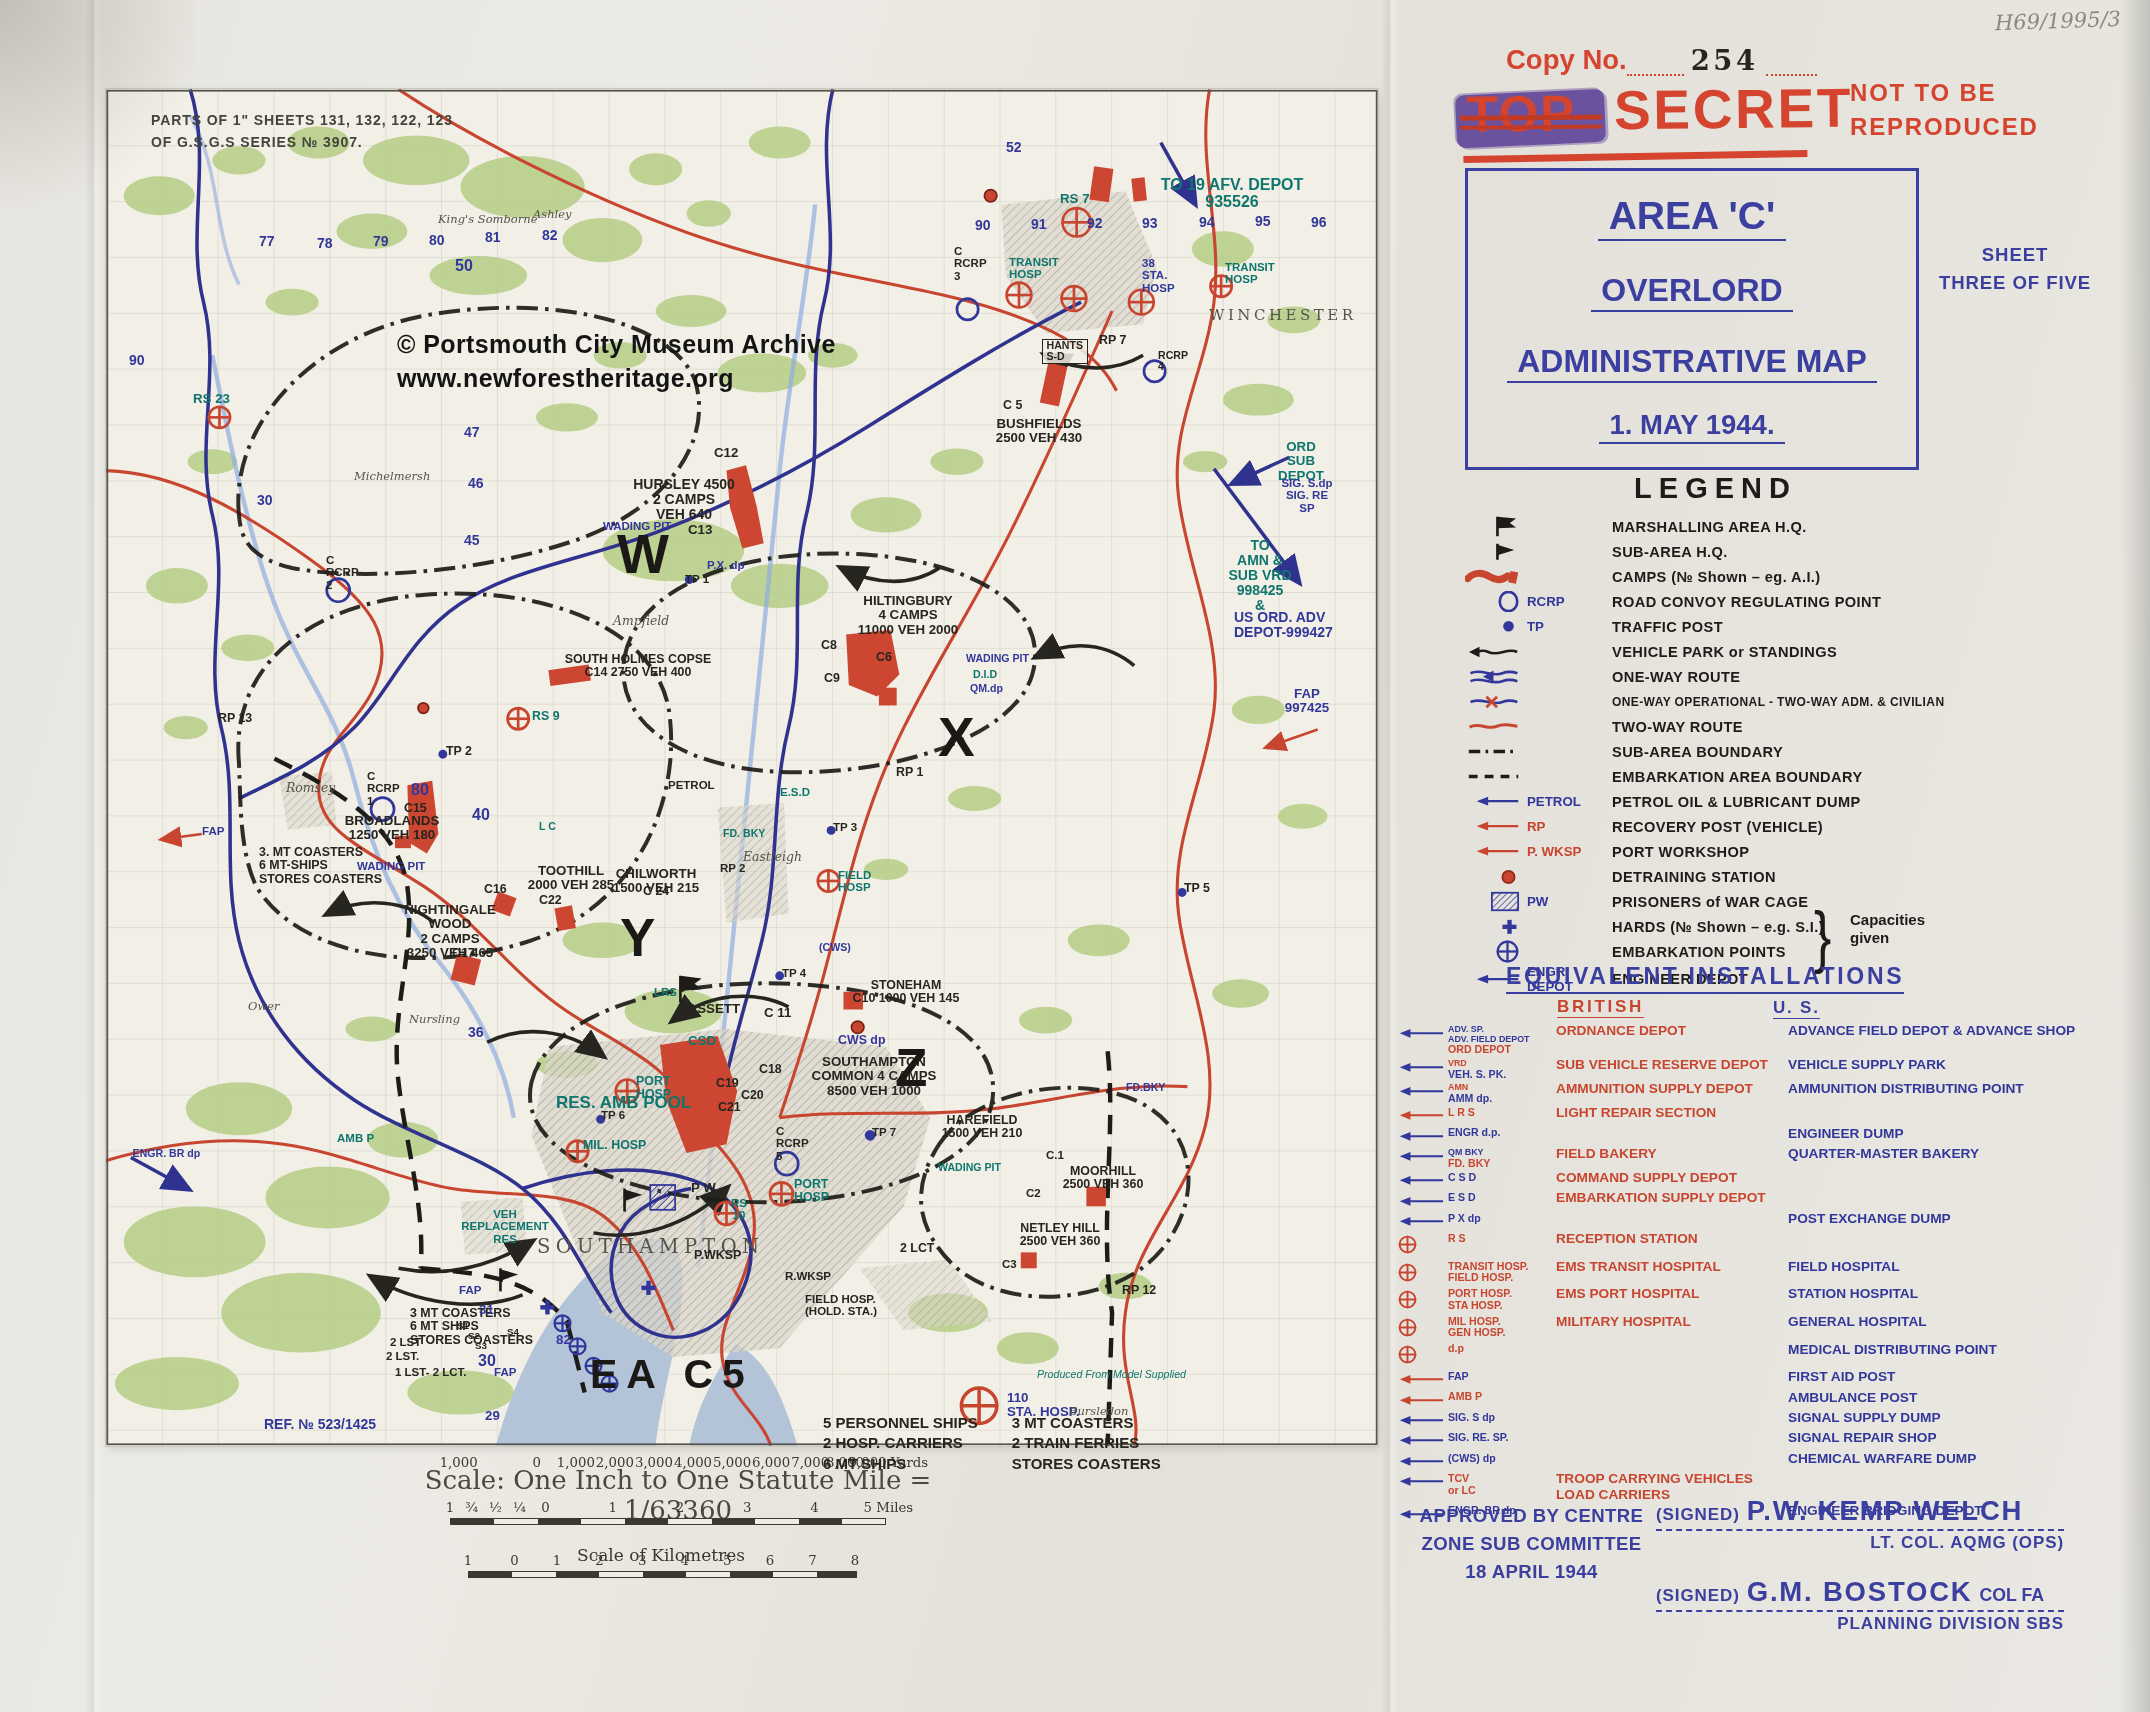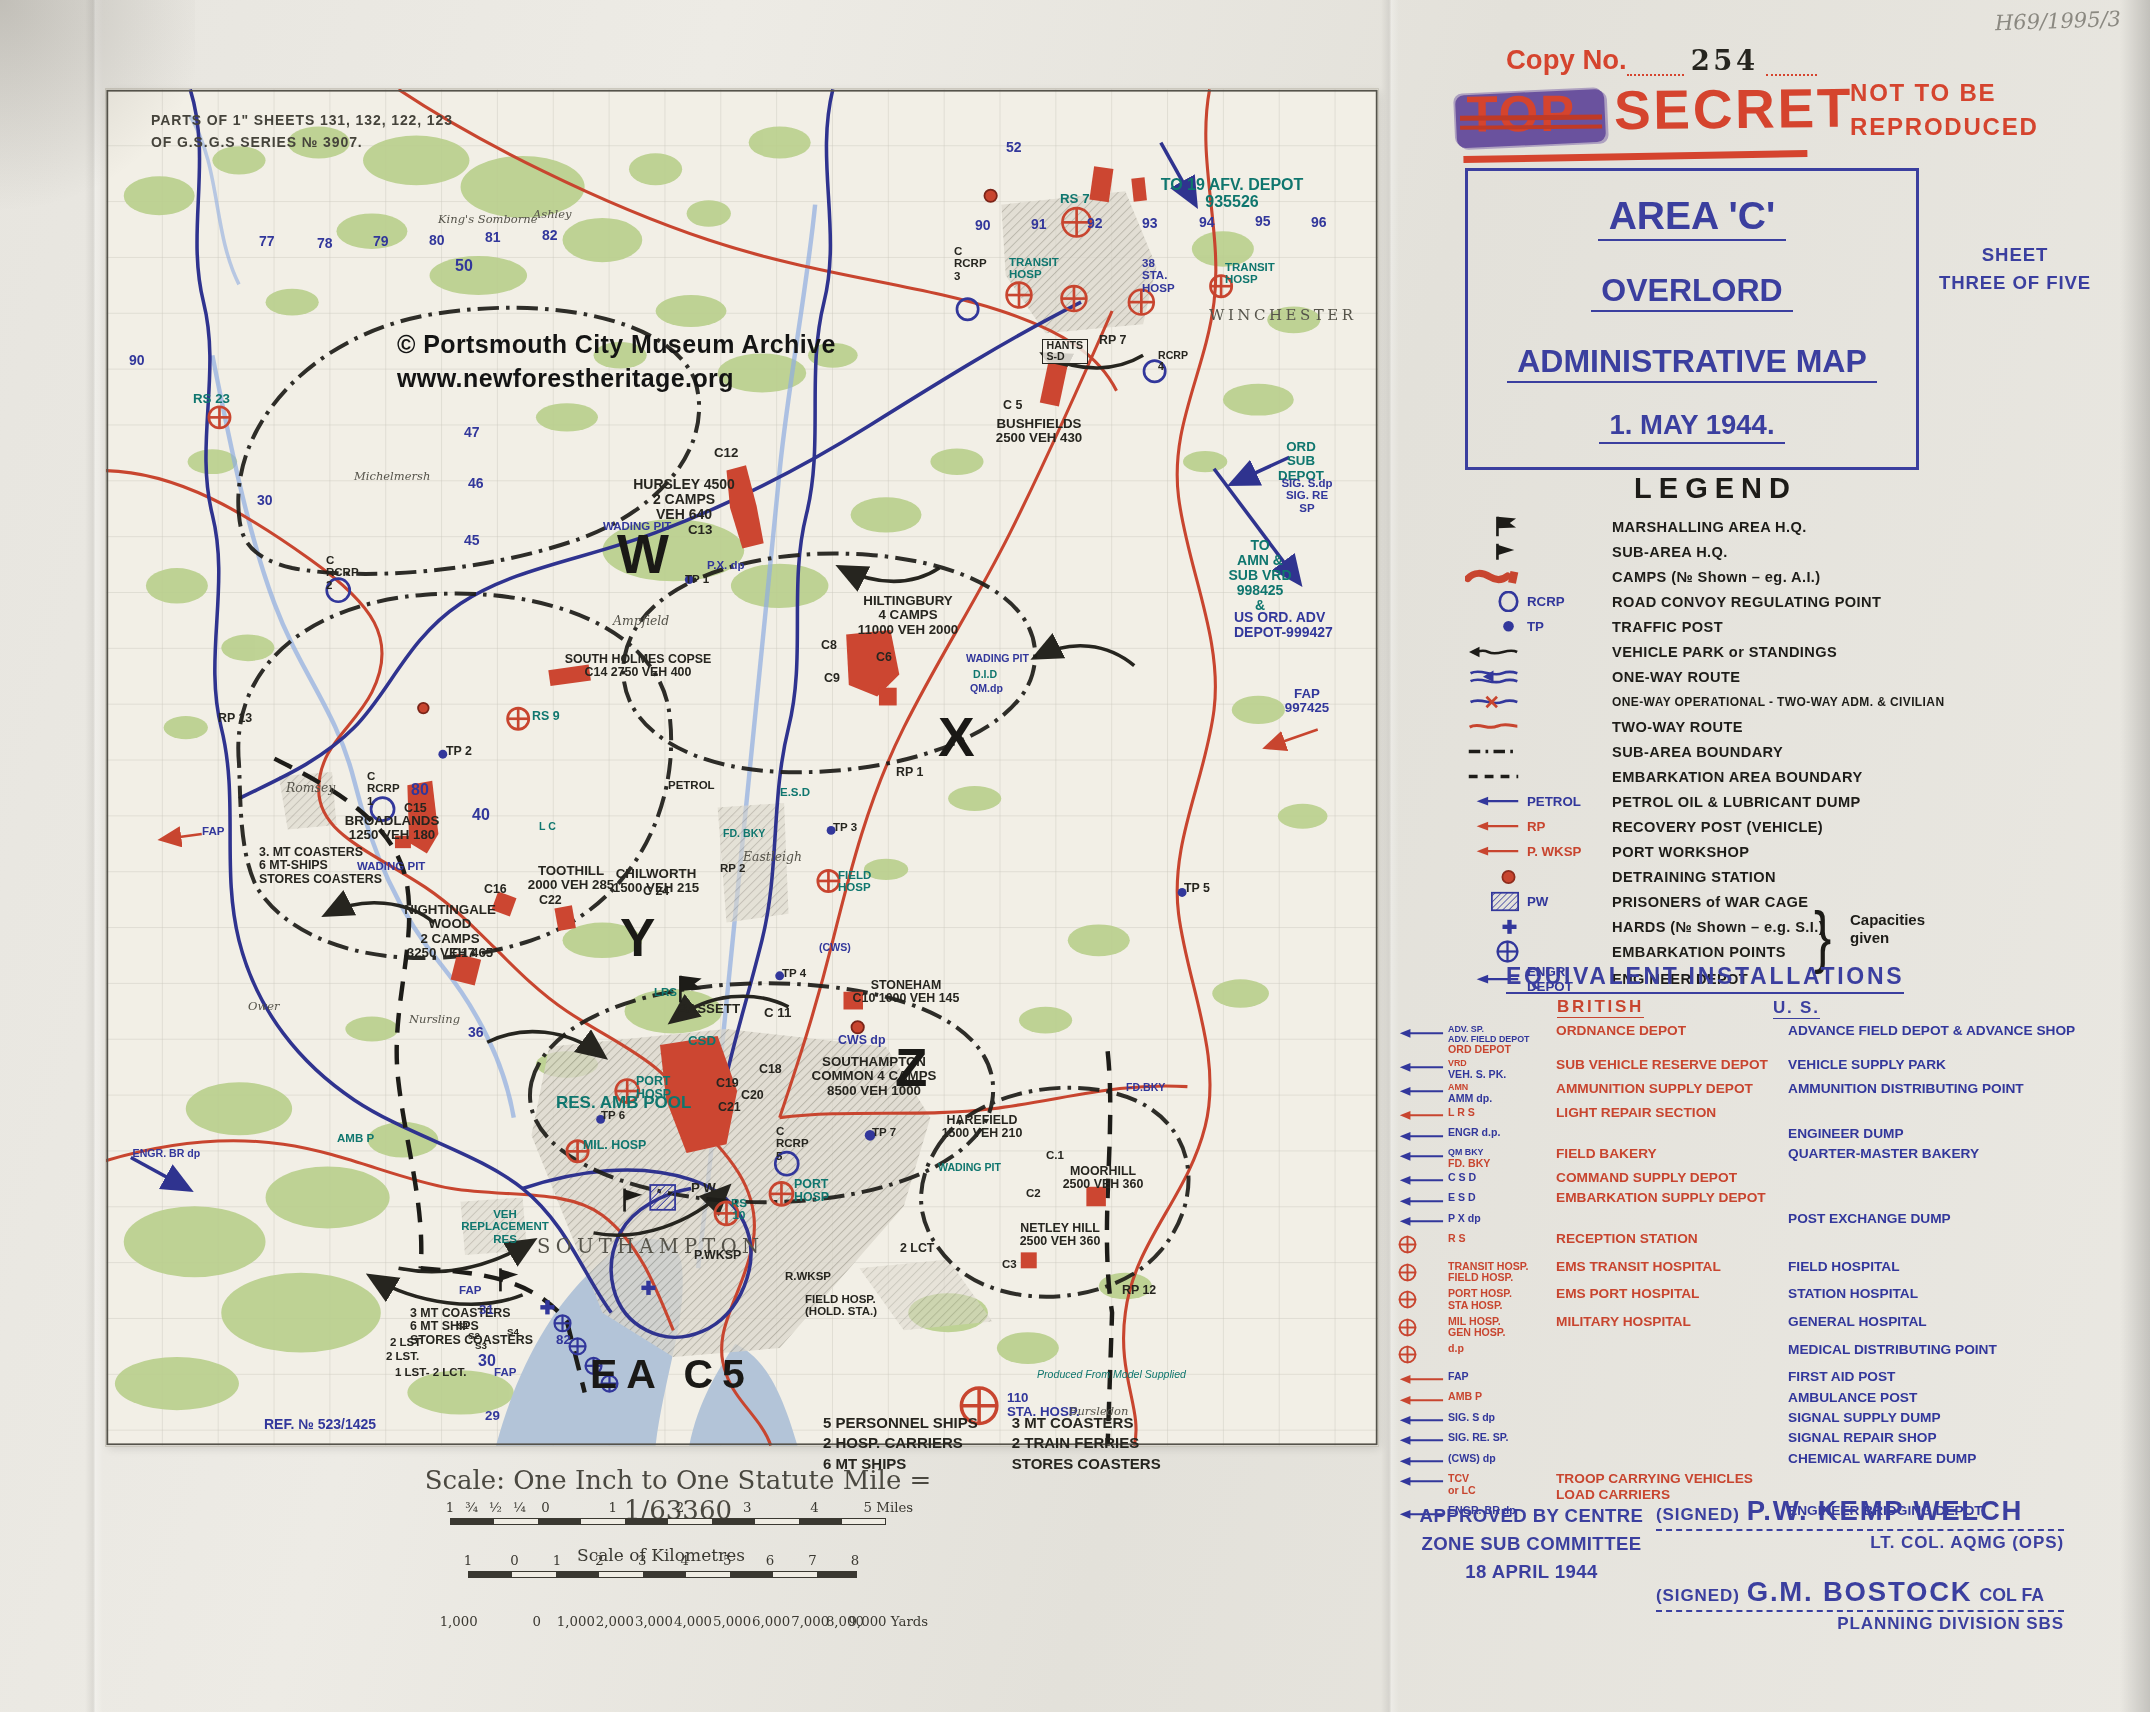--- a/index.html
+++ b/index.html
@@ -650,21 +650,21 @@
       <span style="left: 10.5%;">½</span>
       <span style="left: 16%;">¼</span>
       <span style="left: 22%;">0</span>
       <span style="left: 37.5%;">1</span>
       <span style="left: 53%;">2</span>
       <span style="left: 68.5%;">3</span>
       <span style="left: 84%;">4</span>
       <span style="left: 101%;">5 Miles</span>
     </div>
   <div class="bar" style="left:450px;top:1518px;width:434px;"></div>
-  <div class="ticks" id="yards-ticks" style="left:450px;top:1614px;width:434px;">
+  <div class="ticks" id="yards-ticks" style="left:450px;top:1455px;width:434px;">
       <span style="left: 2%;">1,000</span>
       <span style="left: 20%;">0</span>
       <span style="left: 29%;">1,000</span>
       <span style="left: 38%;">2,000</span>
       <span style="left: 47%;">3,000</span>
       <span style="left: 56%;">4,000</span>
       <span style="left: 65%;">5,000</span>
       <span style="left: 74%;">6,000</span>
       <span style="left: 83%;">7,000</span>
       <span style="left: 91%;">8,000</span>

